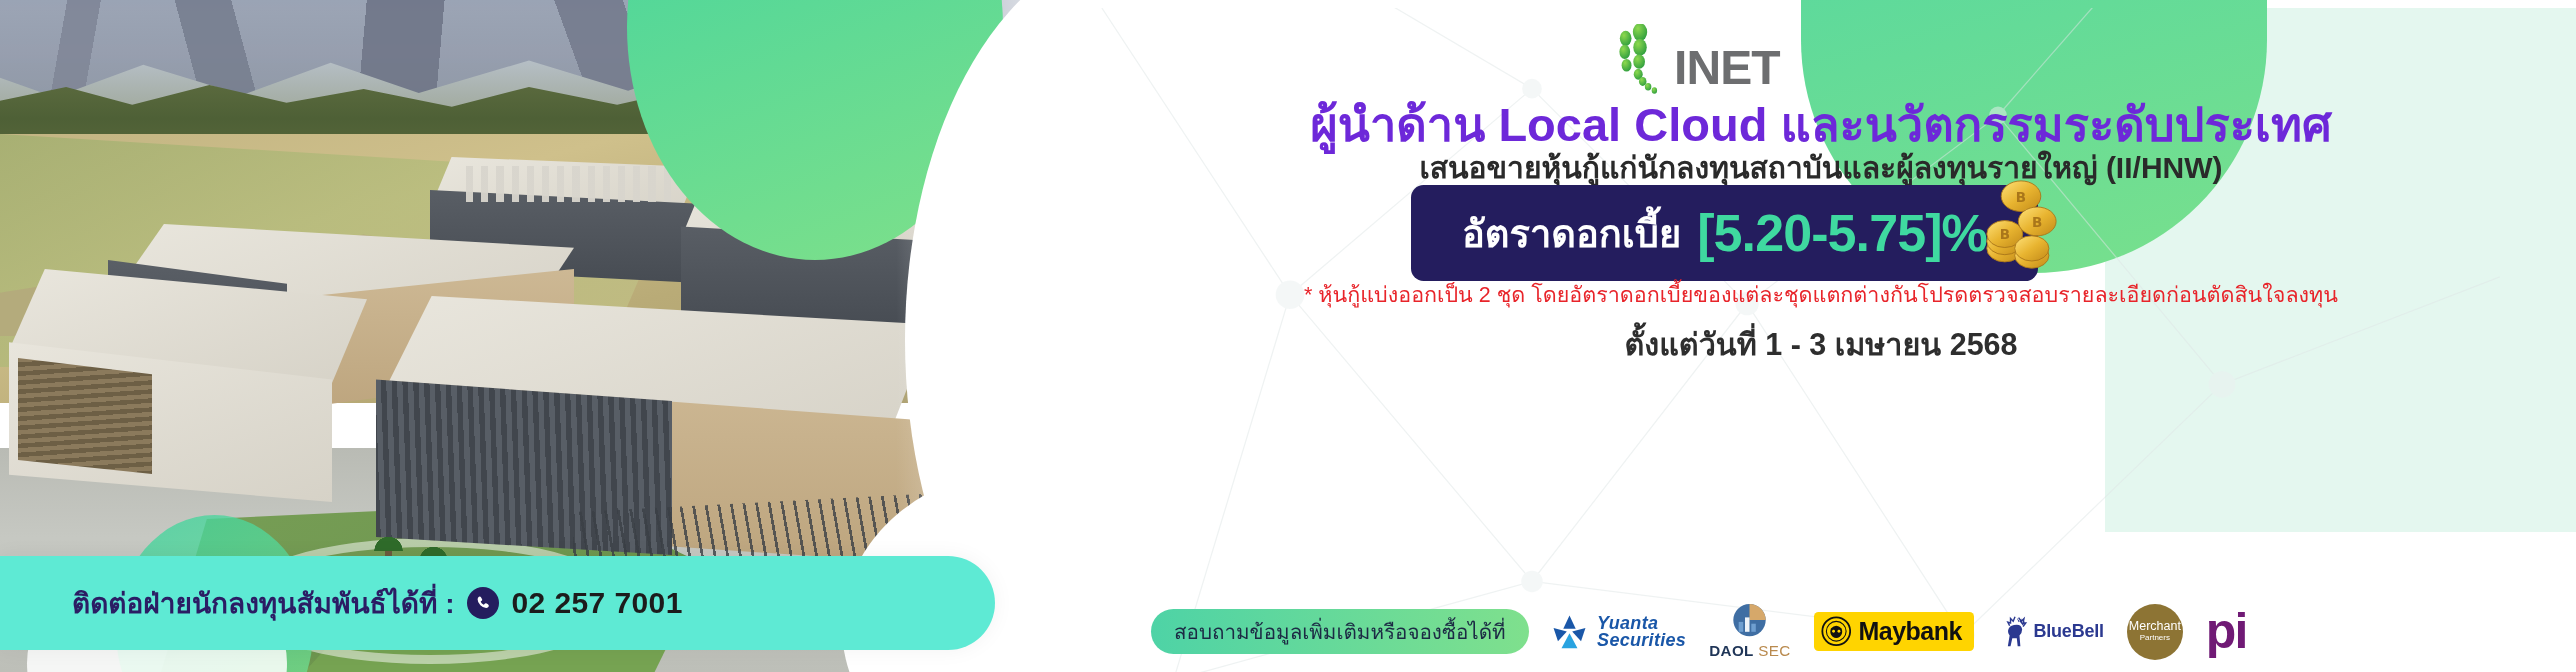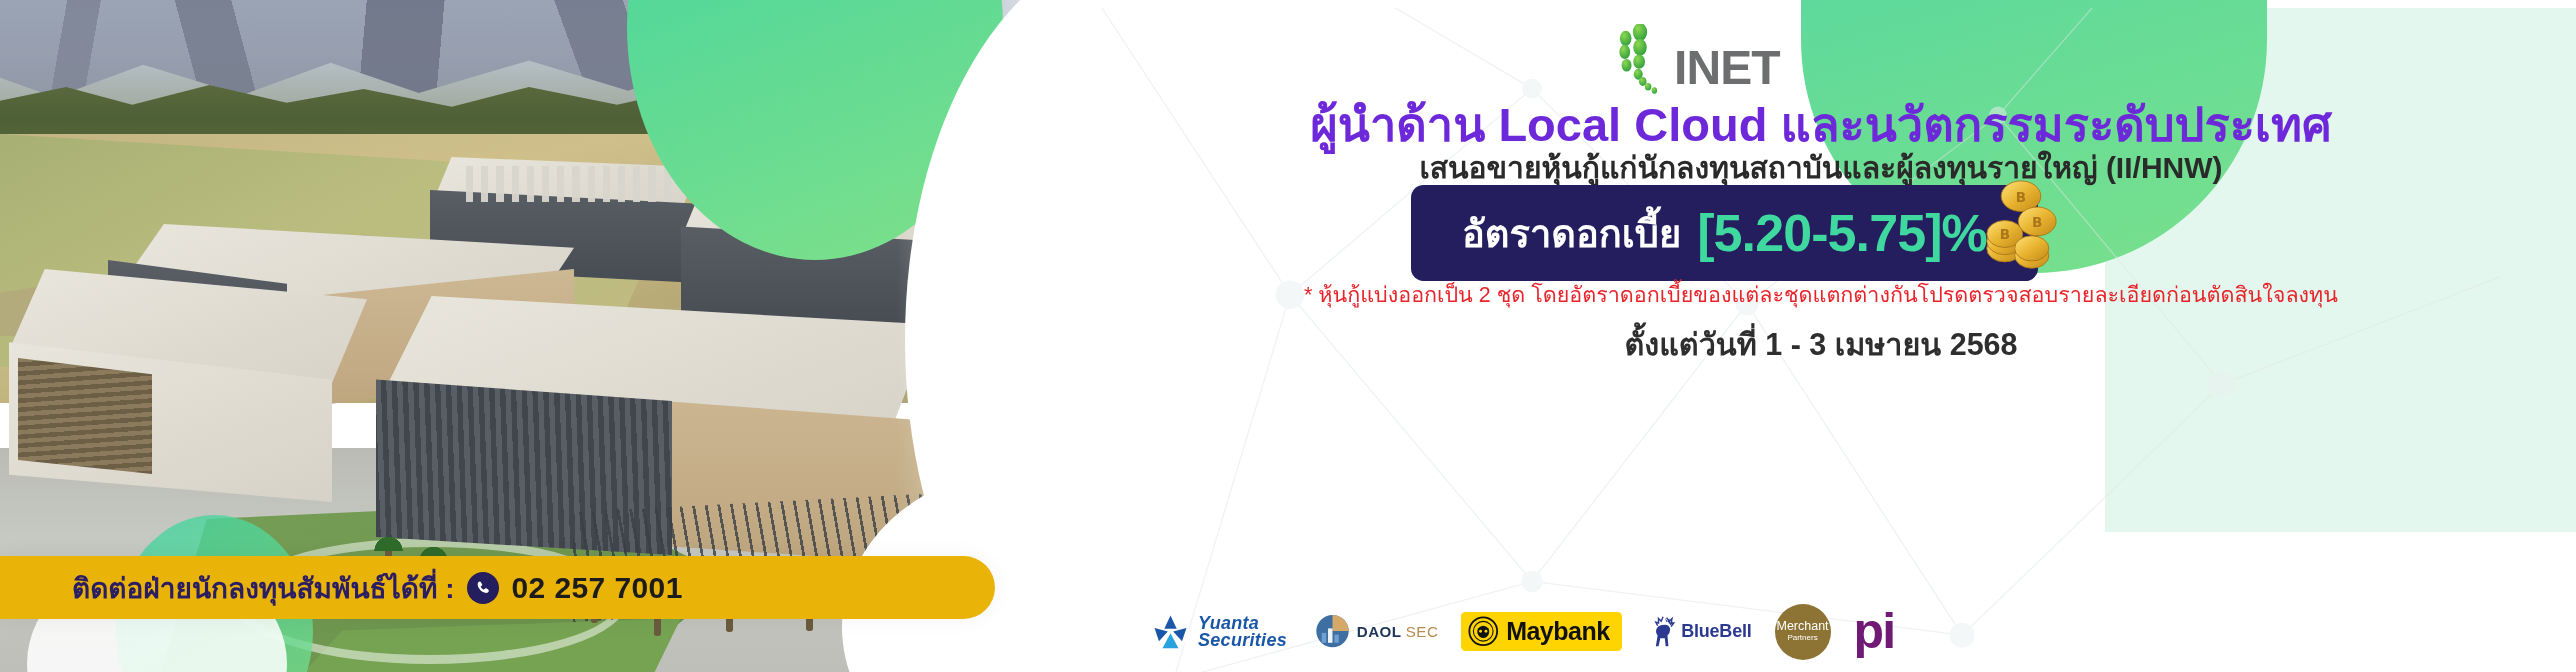--- a/index.html
+++ b/index.html
@@ -278,21 +278,21 @@
   }
   .logos{display:flex;align-items:center;gap:23px;}
   .plogo{display:flex;align-items:center;height:59px;}
 
   .yuanta{display:flex;align-items:center;gap:8px;}
   .yuanta-mark{width:39px;height:39px;position:relative;}
   .yuanta-txt{
     color:#1a57a8;font-style:italic;font-weight:bold;
     font-size:18px;line-height:17px;letter-spacing:0.3px;
   }
-  .daol{display:flex;flex-direction:row;align-items:center;gap:1.8px;}
+  .daol{display:flex;flex-direction:column;align-items:center;gap:1.8px;}
   .daol-txt{font-size:15.2px;font-weight:bold;color:#1f3557;letter-spacing:0.4px;}
   .daol-txt .sec{color:#b98a4e;font-weight:normal;}
   .maybank{
     background:#ffd400;border-radius:4.5px;
     display:flex;align-items:center;gap:7.2px;
     padding:4.5px 12.5px 4.5px 7.2px;
   }
   .maybank-txt{font-size:25px;font-weight:bold;color:#111;letter-spacing:-0.5px;}
   .bluebell{display:flex;flex-direction:row;align-items:center;}
   .bluebell-txt{font-size:18px;font-weight:bold;color:#2b3990;letter-spacing:-0.2px;}
@@ -302,22 +302,22 @@
     display:flex;flex-direction:column;align-items:center;justify-content:center;
     color:#fff;
   }
   .merchant-a{font-size:12.5px;line-height:12.5px;}
   .merchant-b{font-size:8px;line-height:10px;}
   .pi-txt{font-size:50px;font-weight:bold;color:#701a75;letter-spacing:-1.8px;line-height:41px;}
 
   
   .contact{
     position:absolute;left:0;top:556px;
-    width:923px;height:63px;
-    background:#eab308;
+    width:923px;height:94px;
+    background:#5eead4;
     border-radius:0 47px 47px 0;
     display:flex;align-items:center;
     padding-left:72px;
     gap:12.5px;
     z-index:6;
     box-shadow:0 0 21.5px rgba(0,0,0,.05);
   }
   .contact-label{
     font-size:28px;font-weight:bold;color:#2b1d64;
     white-space:nowrap;
@@ -471,20 +471,23 @@
             <text x="42" y="66">B</text>
           </g>
         </svg>
       </div>
 
       <div class="disclaimer">* หุ้นกู้แบ่งออกเป็น 2 ชุด โดยอัตราดอกเบี้ยของแต่ละชุดแตกต่างกันโปรดตรวจสอบรายละเอียดก่อนตัดสินใจลงทุน</div>
       <div class="dateline">ตั้งแต่วันที่ 1 - 3 เมษายน 2568</div>
 
       <div class="partners">
 
+        <div class="cta-pill">
+          <span>สอบถามข้อมูลเพิ่มเติมหรือจองซื้อได้ที่</span>
+        </div>
 
         <div class="logos">
 
           <div class="plogo yuanta">
             <svg class="yuanta-mark" viewBox="0 0 44 44">
               <circle cx="22" cy="22" r="21" fill="#fff"></circle>
               <g fill="#1a57a8">
                 <path d="M22 4 L29 19 L15 19 Z"></path>
                 <path d="M4 18 L19 22 L9 33 Z"></path>
                 <path d="M40 18 L35 33 L25 22 Z"></path>

